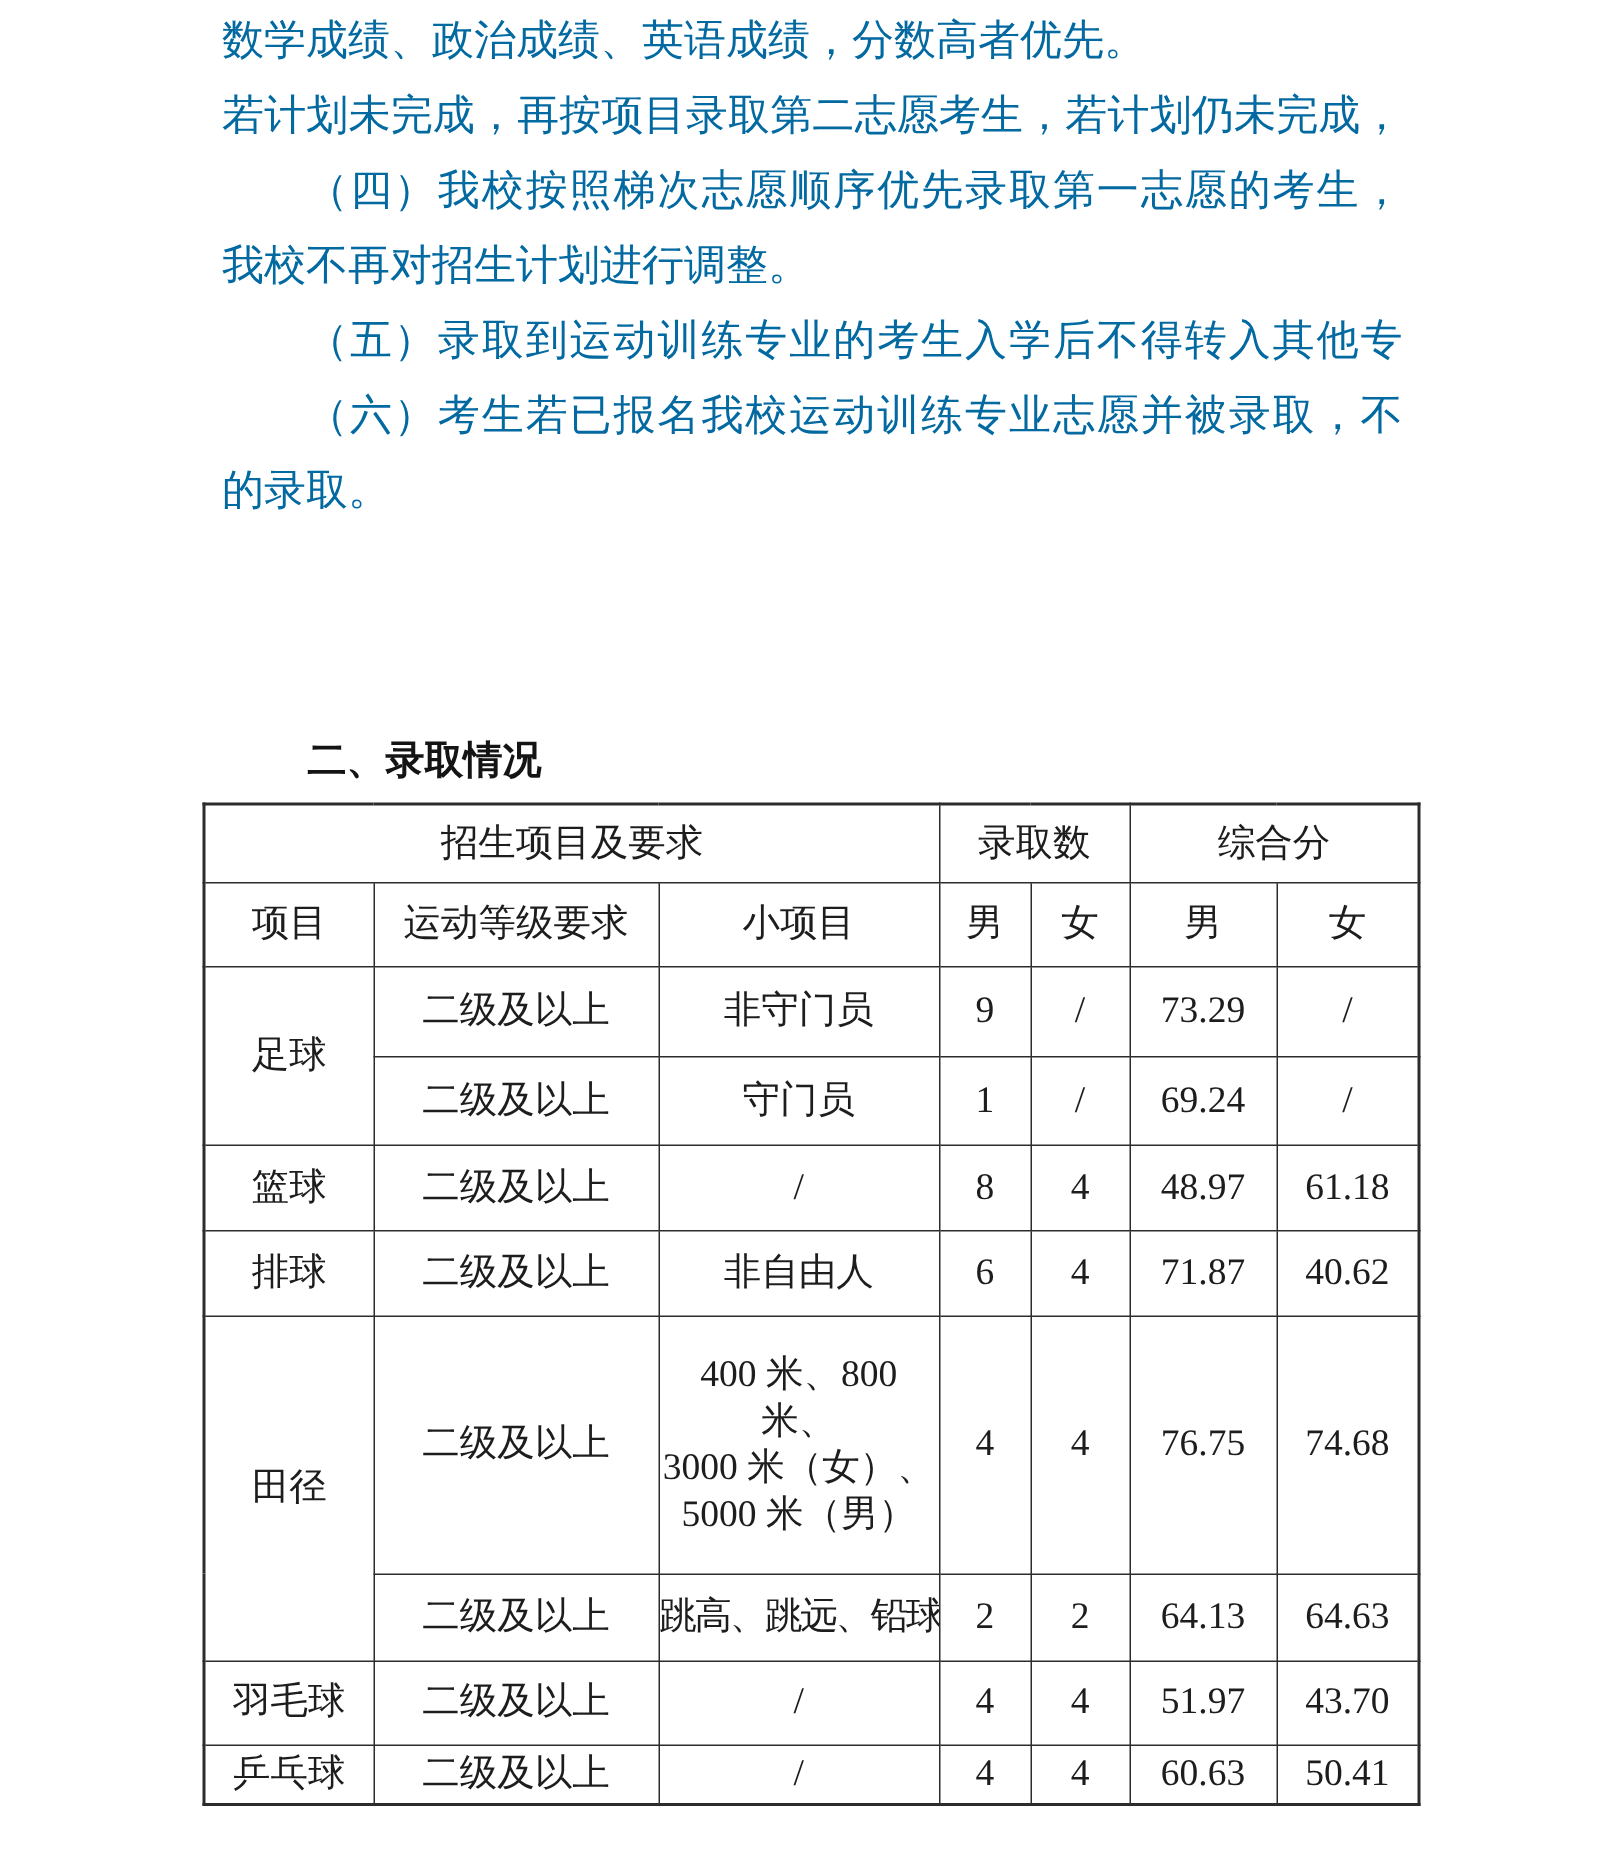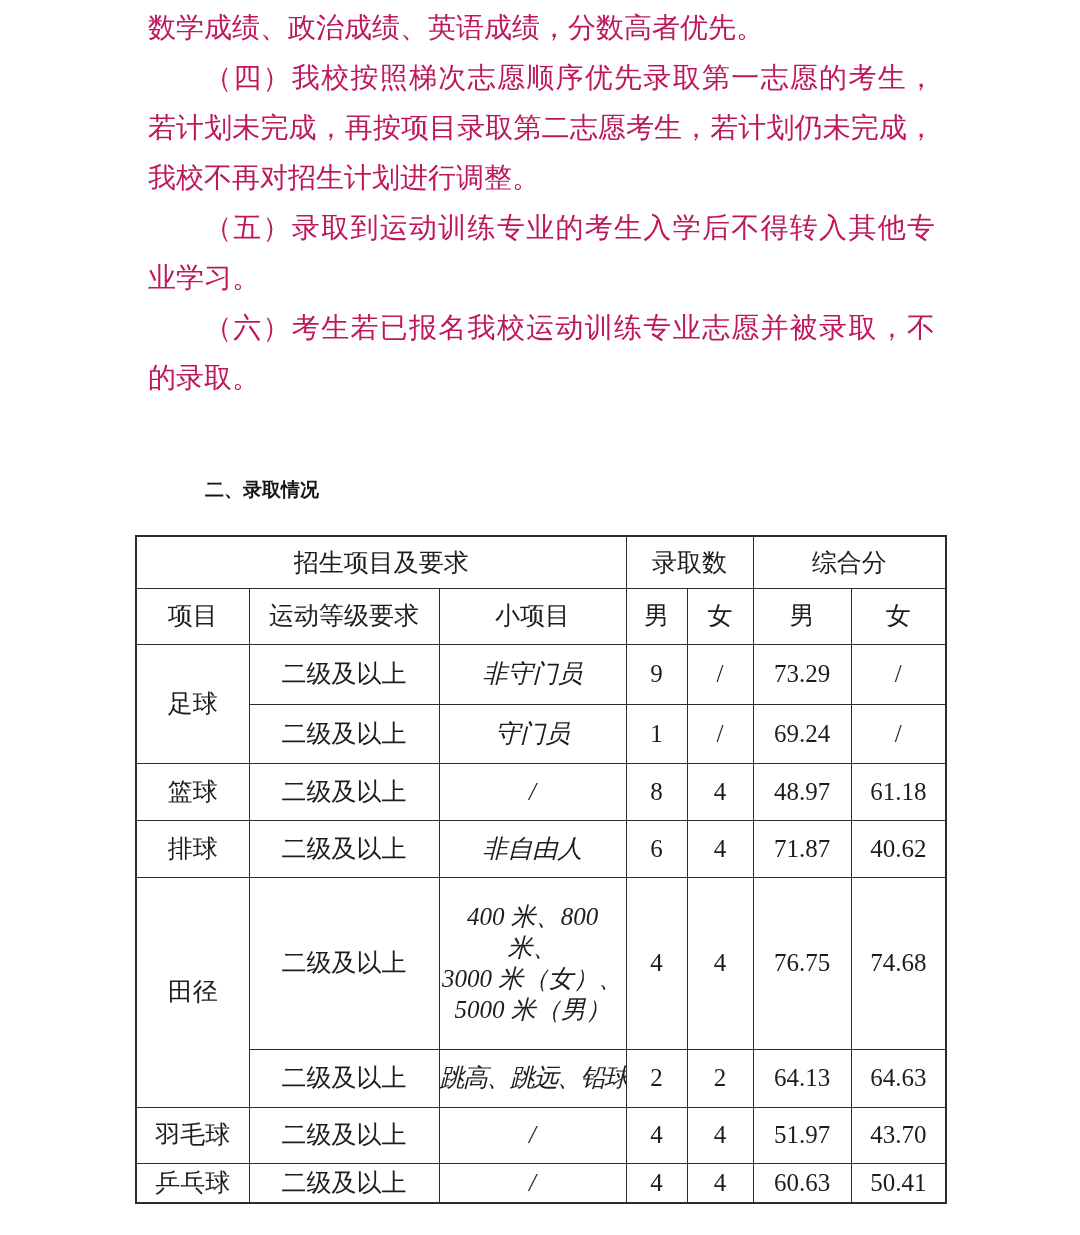--- a/index.html
+++ b/index.html
@@ -8,64 +8,63 @@
     width: 1080px; height: 1235px;
     position: relative;
     font-family: "Liberation Serif", "DejaVu Serif", serif;
     color: #1d1d1d;
   }
   .page { position: absolute; inset: 0; background: #ffffff; overflow: hidden; }
 
   
   .text-block {
     position: absolute; left: 148px; top: 3px; width: 787px;
-    font-size: 28px; line-height: 50px; color: #be185d;
+    font-size: 28px; line-height: 50px; color: #0369a1;
   }
   .tline { height: 50px; overflow: visible; }
   .ind  { text-indent: 2em; }
   .just { text-align: justify; text-align-last: justify; }
 
   
   .heading {
-    position: absolute; left: 205px; top: 468px;
-    font-size: 19px; line-height: 44px; font-weight: 700;
+    position: absolute; left: 205px; top: 484px;
+    font-size: 26px; line-height: 44px; font-weight: 700;
     color: #141414;
-    font-family: Liberation Serif, serif;
+    font-family: Liberation Sans, sans-serif;
   }
 
   
   .tbl {
     position: absolute; left: 135px; top: 535px; width: 810px;
     border-collapse: collapse; table-layout: fixed;
     border: 2px solid #2c2c2c;
     color: #1d1d1d;
   }
   .tbl th, .tbl td {
     border: 1.5px solid #2c2c2c;
     text-align: center; vertical-align: middle;
     font-weight: 400; padding: 0;
     font-size: 25px; line-height: 1.25;
     overflow: hidden;
   }
-  .c-event { font-size: 24px; font-style: italic; }
+  .c-event { font-size: 24px; }
   .pre { white-space: pre-line; line-height: 57px; }
   .tight { letter-spacing: -1.5px; white-space: nowrap; }
 </style>
 </head>
 <body>
 
 <div class="page">
 
   <div class="text-block">
     <div class="tline">数学成绩、政治成绩、英语成绩，分数高者优先。</div>
+    <div class="tline just">若计划未完成，再按项目录取第二志愿考生，若计划仍未完成，</div>
     <div class="tline ind just">（四）我校按照梯次志愿顺序优先录取第一志愿的考生，</div>
-    <div class="tline just">若计划未完成，再按项目录取第二志愿考生，若计划仍未完成，</div>
     <div class="tline">我校不再对招生计划进行调整。</div>
     <div class="tline ind just">（五）录取到运动训练专业的考生入学后不得转入其他专</div>
-    <div class="tline">业学习。</div>
     <div class="tline ind just">（六）考生若已报名我校运动训练专业志愿并被录取，不</div>
     <div class="tline">的录取。</div>
   </div>
 
   <div class="heading">二、录取情况</div>
 
   <table class="tbl">
     <colgroup>
       <col style="width:113px">
         <col style="width:190px">

